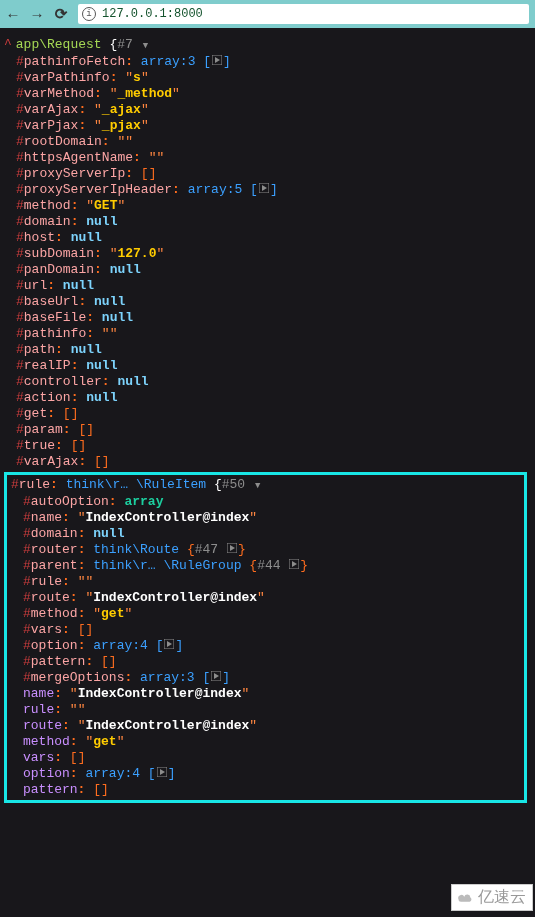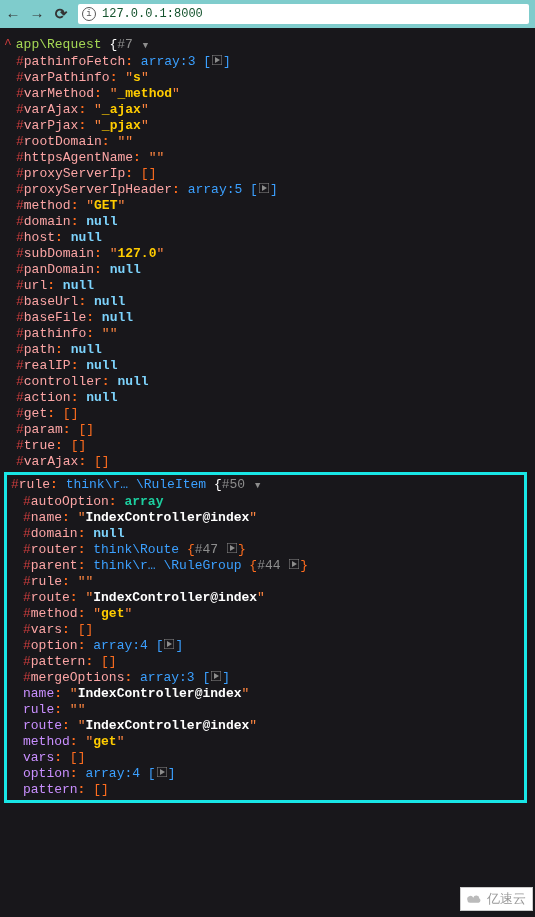--- a/index.html
+++ b/index.html
@@ -26,21 +26,21 @@
   .str-v { color:#ffcc00; font-weight:bold;}
   .str-vw { color:#fff; font-weight:bold;}
   .null { color:#7dd3fc; font-weight:bold;font-family:Liberation Mono, monospace;}
   .bool { color:#3ba0ff; font-weight:bold;}
   .bool-true-green { color:#1cce9f; font-weight:bold;}
   .ind1 { padding-left:12px; }
   .line { white-space:pre; }
   .highlight-box { border:3px solid #18e6e6; margin:2px 4px 2px 0; padding:2px 4px 2px 4px; }
   .pub { color:#c98fff; }
   .br-or { color:#ff6d1f; }
-  .watermark { position:fixed; right:2px; bottom:6px; background:#fff; border:1px solid #ccc; padding:2px 6px; font-family:Arial; font-size:13px; color:#999; display:flex; align-items:center;}
+  .watermark { position:fixed; right:2px; bottom:6px; background:#fff; border:1px solid #ccc; padding:2px 6px; font-family:Arial; font-size:16px; color:#999; display:flex; align-items:center;}
   .wm-icon { width:16px; height:10px; margin-right:4px;}
 </style>
 </head>
 <body>
 
 <div class="browser-bar">
   <span class="bicon">←</span>
   <span class="bicon">→</span>
   <span class="bicon">⟳</span>
   <div class="url-bar">

